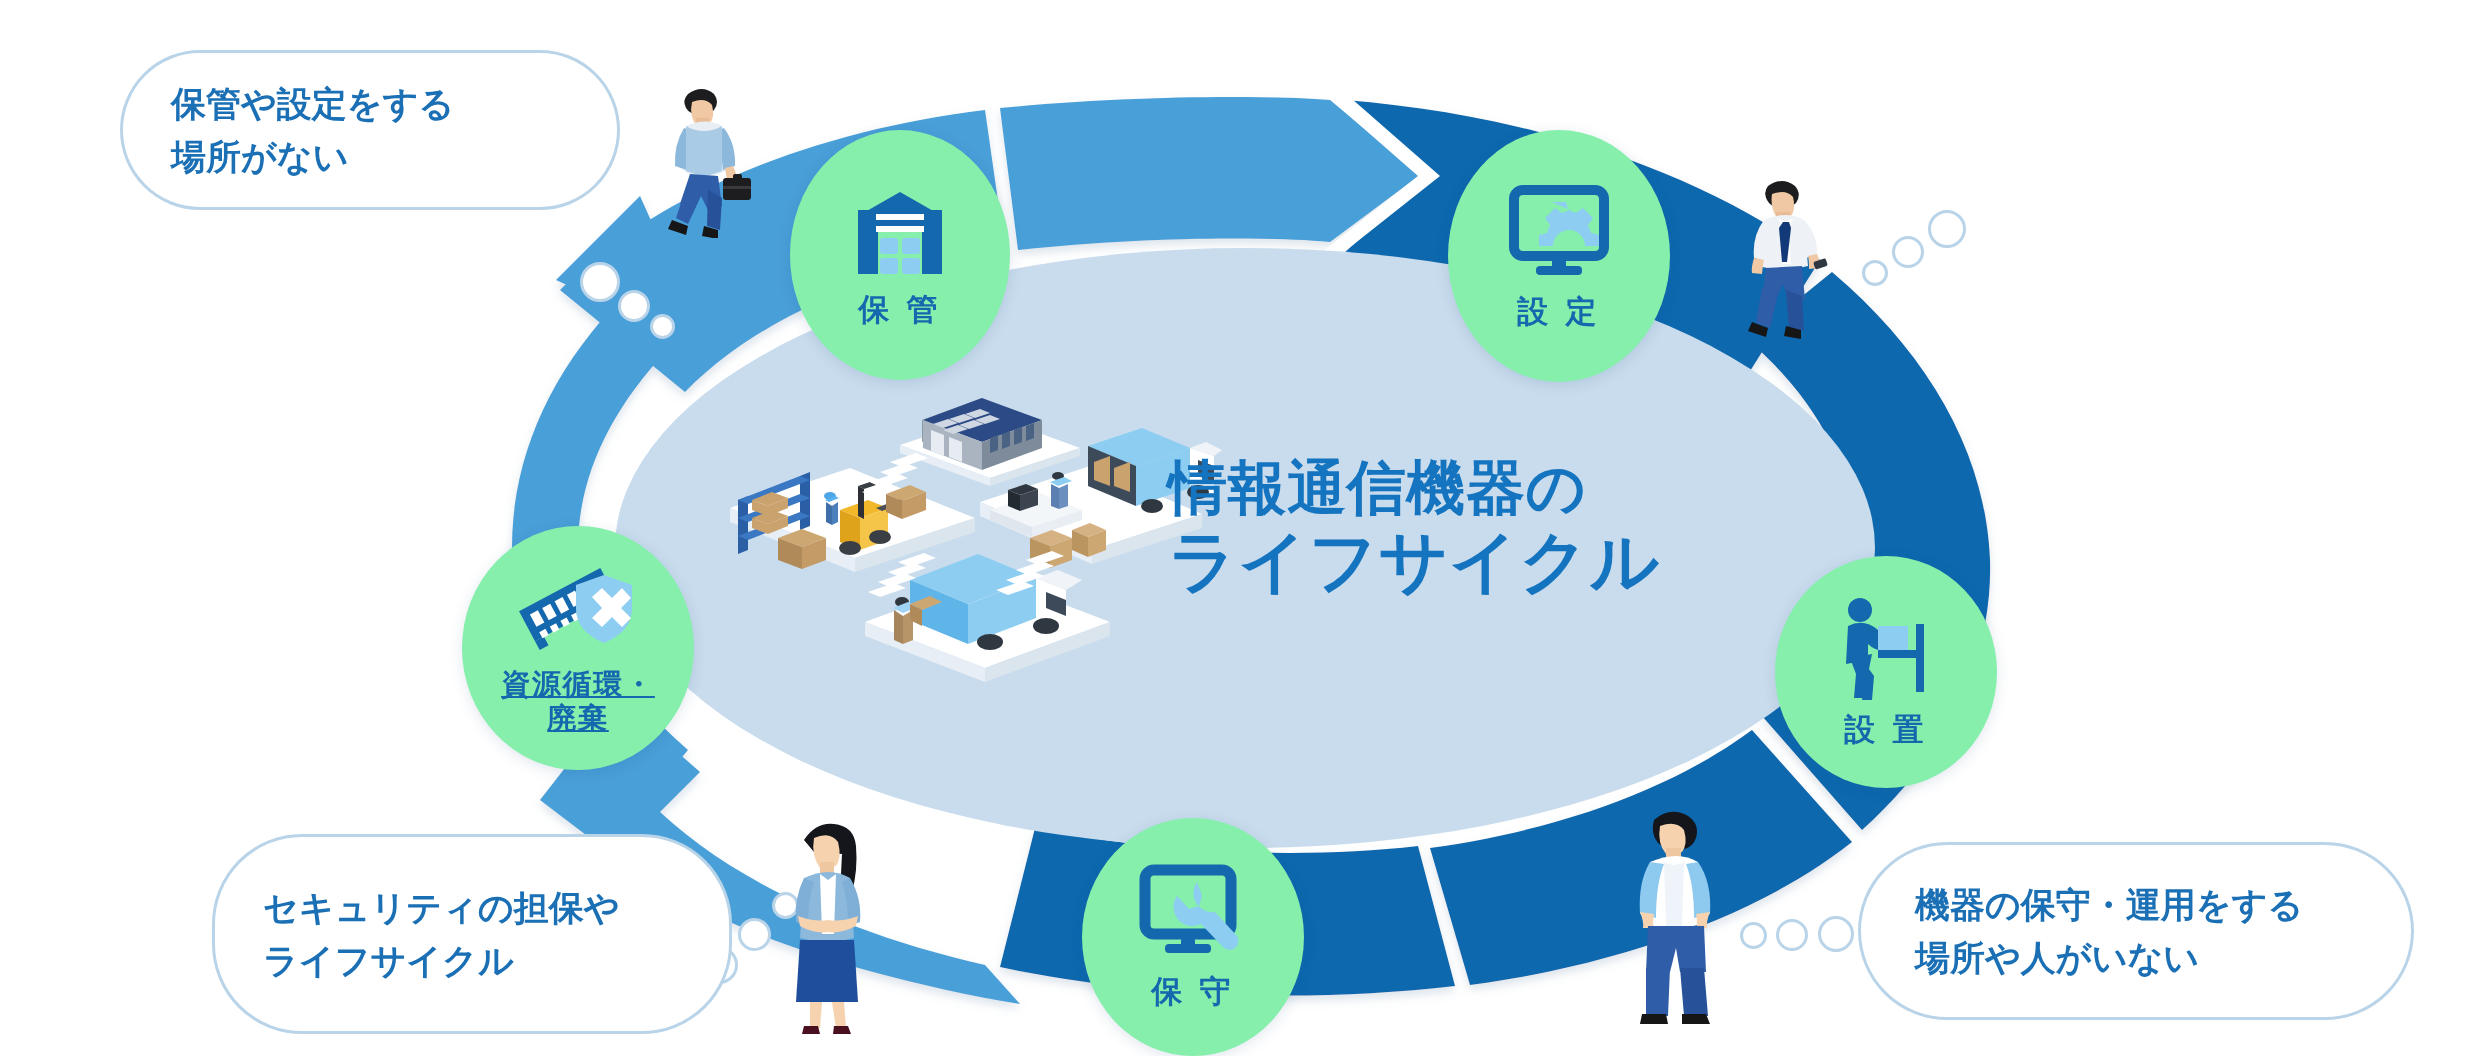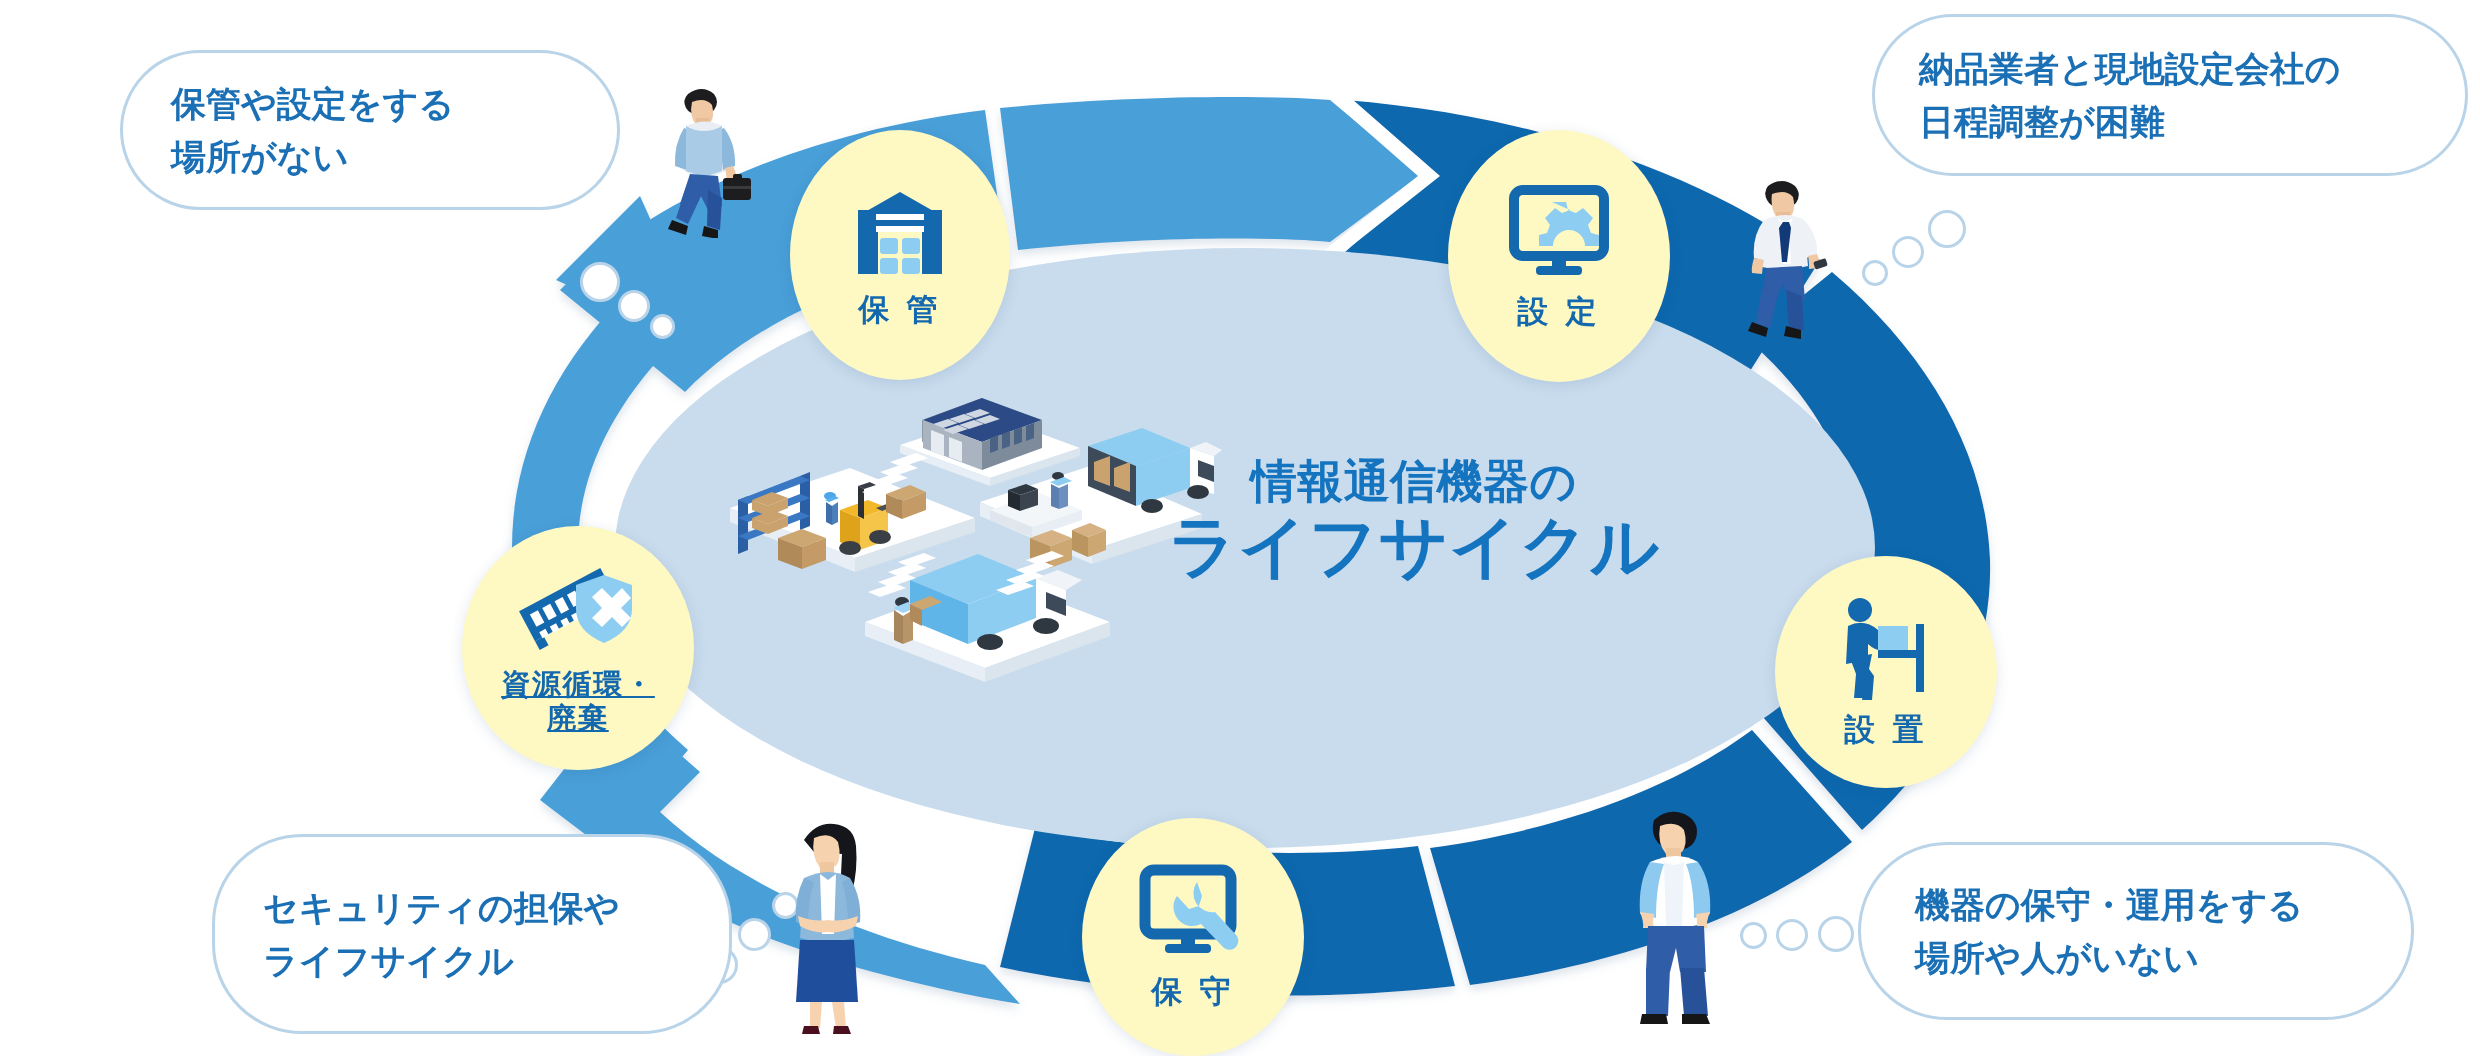--- a/index.html
+++ b/index.html
@@ -13,25 +13,25 @@
   .dots{position:absolute;z-index:39;}
   .dots i{position:absolute;display:block;border:3px solid #b9d4e8;border-radius:50%;background:#fff;}
 
   
   #ringwrap{position:absolute;left:0;top:0;width:2480px;height:1056px;z-index:10;}
 
   
   #centre{position:absolute;left:690;top:380px;z-index:20;}
   #title{position:absolute;left:1168px;top:455px;z-index:30;}
   #title .t{color:#1574bf;font-weight:bold;letter-spacing:.01em;white-space:nowrap;}
-  #title .t1{font-size:46px;line-height:1.14;text-align:center;}
+  #title .t1{font-size:59px;line-height:1.14;}
   #title .t2{font-size:68px;line-height:1.16;}
 
   
-  .node{position:absolute;background:#fef9c3;border-radius:50%;z-index:50;
+  .node{position:absolute;background:#86efac;border-radius:50%;z-index:50;
         display:flex;flex-direction:column;align-items:center;justify-content:center;
         box-shadow:0 3px 14px rgba(20,70,120,.13);}
   .node .nlabel{color:#1368ae;font-weight:bold;font-size:31px;line-height:1.18;text-align:center;letter-spacing:.14em;}
   .node .nlabel.two{font-size:29px;letter-spacing:.06em;text-decoration:underline;}
   .node .nicon{display:flex;align-items:center;justify-content:center;}
 
   
   .person{position:absolute;z-index:45;}
 </style>
 </head>
@@ -432,24 +432,20 @@
   <div class="bubble" style="left:120px;top:50px;width:500px;height:160px;padding:0 48px;">
     <div class="line">保管や設定をする</div>
     <div class="line">場所がない</div>
   </div>
   <div class="dots" style="left:580px;top:262px;width:120px;height:80px;">
     <i style="left:0;top:0;width:34px;height:34px;"></i>
     <i style="left:38px;top:28px;width:26px;height:26px;"></i>
     <i style="left:70px;top:52px;width:19px;height:19px;"></i>
   </div>
 
-  <div class="bubble" style="left:1872px;top:14px;width:596px;height:162px;padding:0 44px;">
-    <div class="line">納品業者と現地設定会社の</div>
-    <div class="line">日程調整が困難</div>
-  </div>
   <div class="dots" style="left:1842px;top:210px;width:120px;height:80px;">
     <i style="left:86px;top:0;width:32px;height:32px;"></i>
     <i style="left:50px;top:26px;width:26px;height:26px;"></i>
     <i style="left:20px;top:50px;width:20px;height:20px;"></i>
   </div>
 
   <div class="bubble" style="left:212px;top:834px;width:520px;height:200px;padding:0 48px;">
     <div class="line">セキュリティの担保や</div>
     <div class="line">ライフサイクル</div>
   </div>

